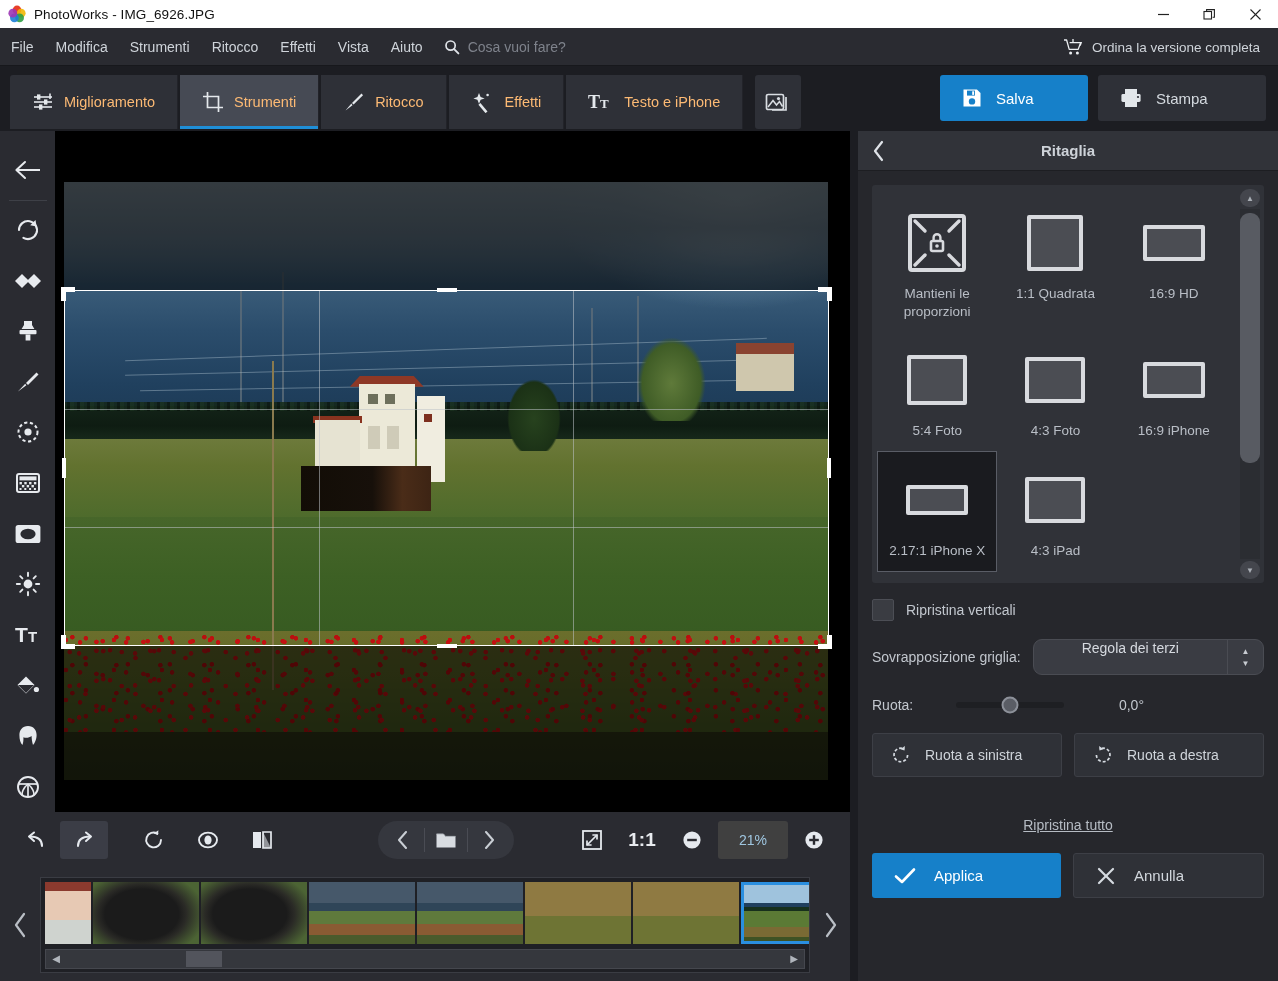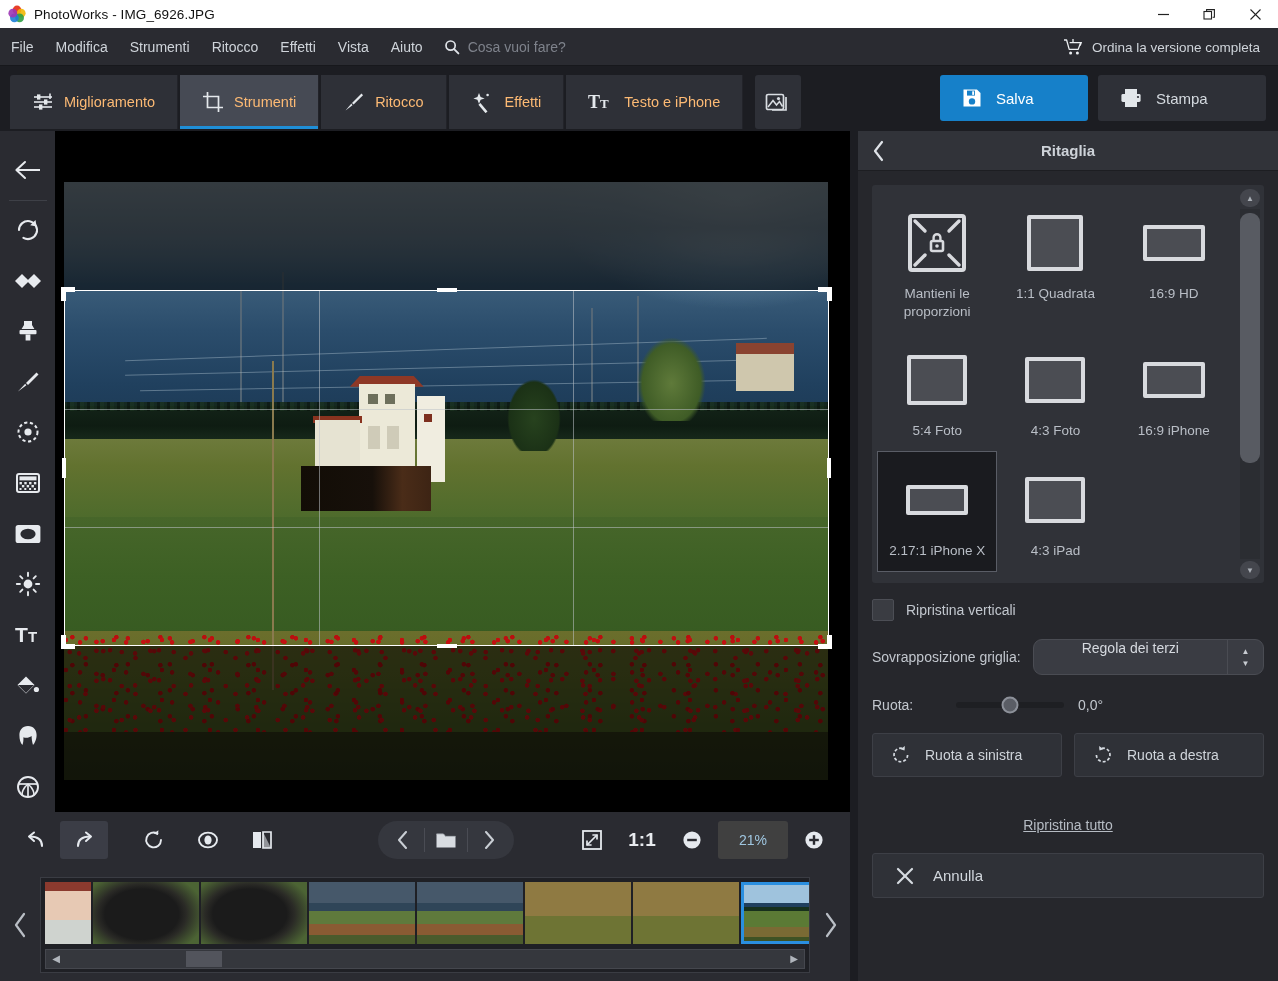--- a/index.html
+++ b/index.html
@@ -843,21 +843,21 @@
           <span>▼</span>
         </div>
       </div>
     </div>
 
     <div class="rp-row" style="margin-top:22px;gap:14px;">
       <div class="rp-label" style="width:70px;">Ruota:</div>
       <div class="slider" style="max-width:108px;">
         <div class="knob"></div>
       </div>
-      <div class="rp-label" style="width:66px;text-align:left;">0,0°</div>
+      <div class="rp-label" style="width:66px;text-align:right;">0,0°</div>
     </div>
 
     <div class="rp-row" style="margin-top:20px;gap:12px;">
       <div class="rot-btn">
         <span>
           <svg width="20" height="20" viewBox="0 0 20 20">
             <path d="M16.6 10 a6.8 6.8 0 1 1 -3.3 -5.9" fill="none" stroke="#d6dbe1" stroke-width="1.7" stroke-dasharray="3 2"></path>
             <path d="M13.9 1 L13.5 5.6 L9.4 4.2 z" fill="#d6dbe1"></path>
           </svg>
         </span>
@@ -870,20 +870,28 @@
             <path d="M6.1 1 L6.5 5.6 L10.6 4.2 z" fill="#d6dbe1"></path>
           </svg>
         </span>
         <span>Ruota a destra</span>
       </div>
     </div>
 
     <div class="reset-link" style="margin-top:40px;">Ripristina tutto</div>
 
     <div class="rp-row" style="margin-top:20px;gap:12px;">
+      <div class="act-btn act-apply">
+        <span>
+          <svg width="22" height="18" viewBox="0 0 22 18">
+              <path d="M2 9.5 L8 15 L20 2.5" fill="none" stroke="#fff" stroke-width="2.6" stroke-linecap="round" stroke-linejoin="round"></path>
+            </svg>
+        </span>
+        <span>Applica</span>
+      </div>
       <div class="act-btn act-cancel">
         <span>
           <svg width="20" height="20" viewBox="0 0 20 20">
             <line x1="3" y1="3" x2="17" y2="17" stroke="#d6dbe1" stroke-width="2.2" stroke-linecap="round"></line>
             <line x1="17" y1="3" x2="3" y2="17" stroke="#d6dbe1" stroke-width="2.2" stroke-linecap="round"></line>
           </svg>
         </span>
         <span>Annulla</span>
       </div>
     </div>

